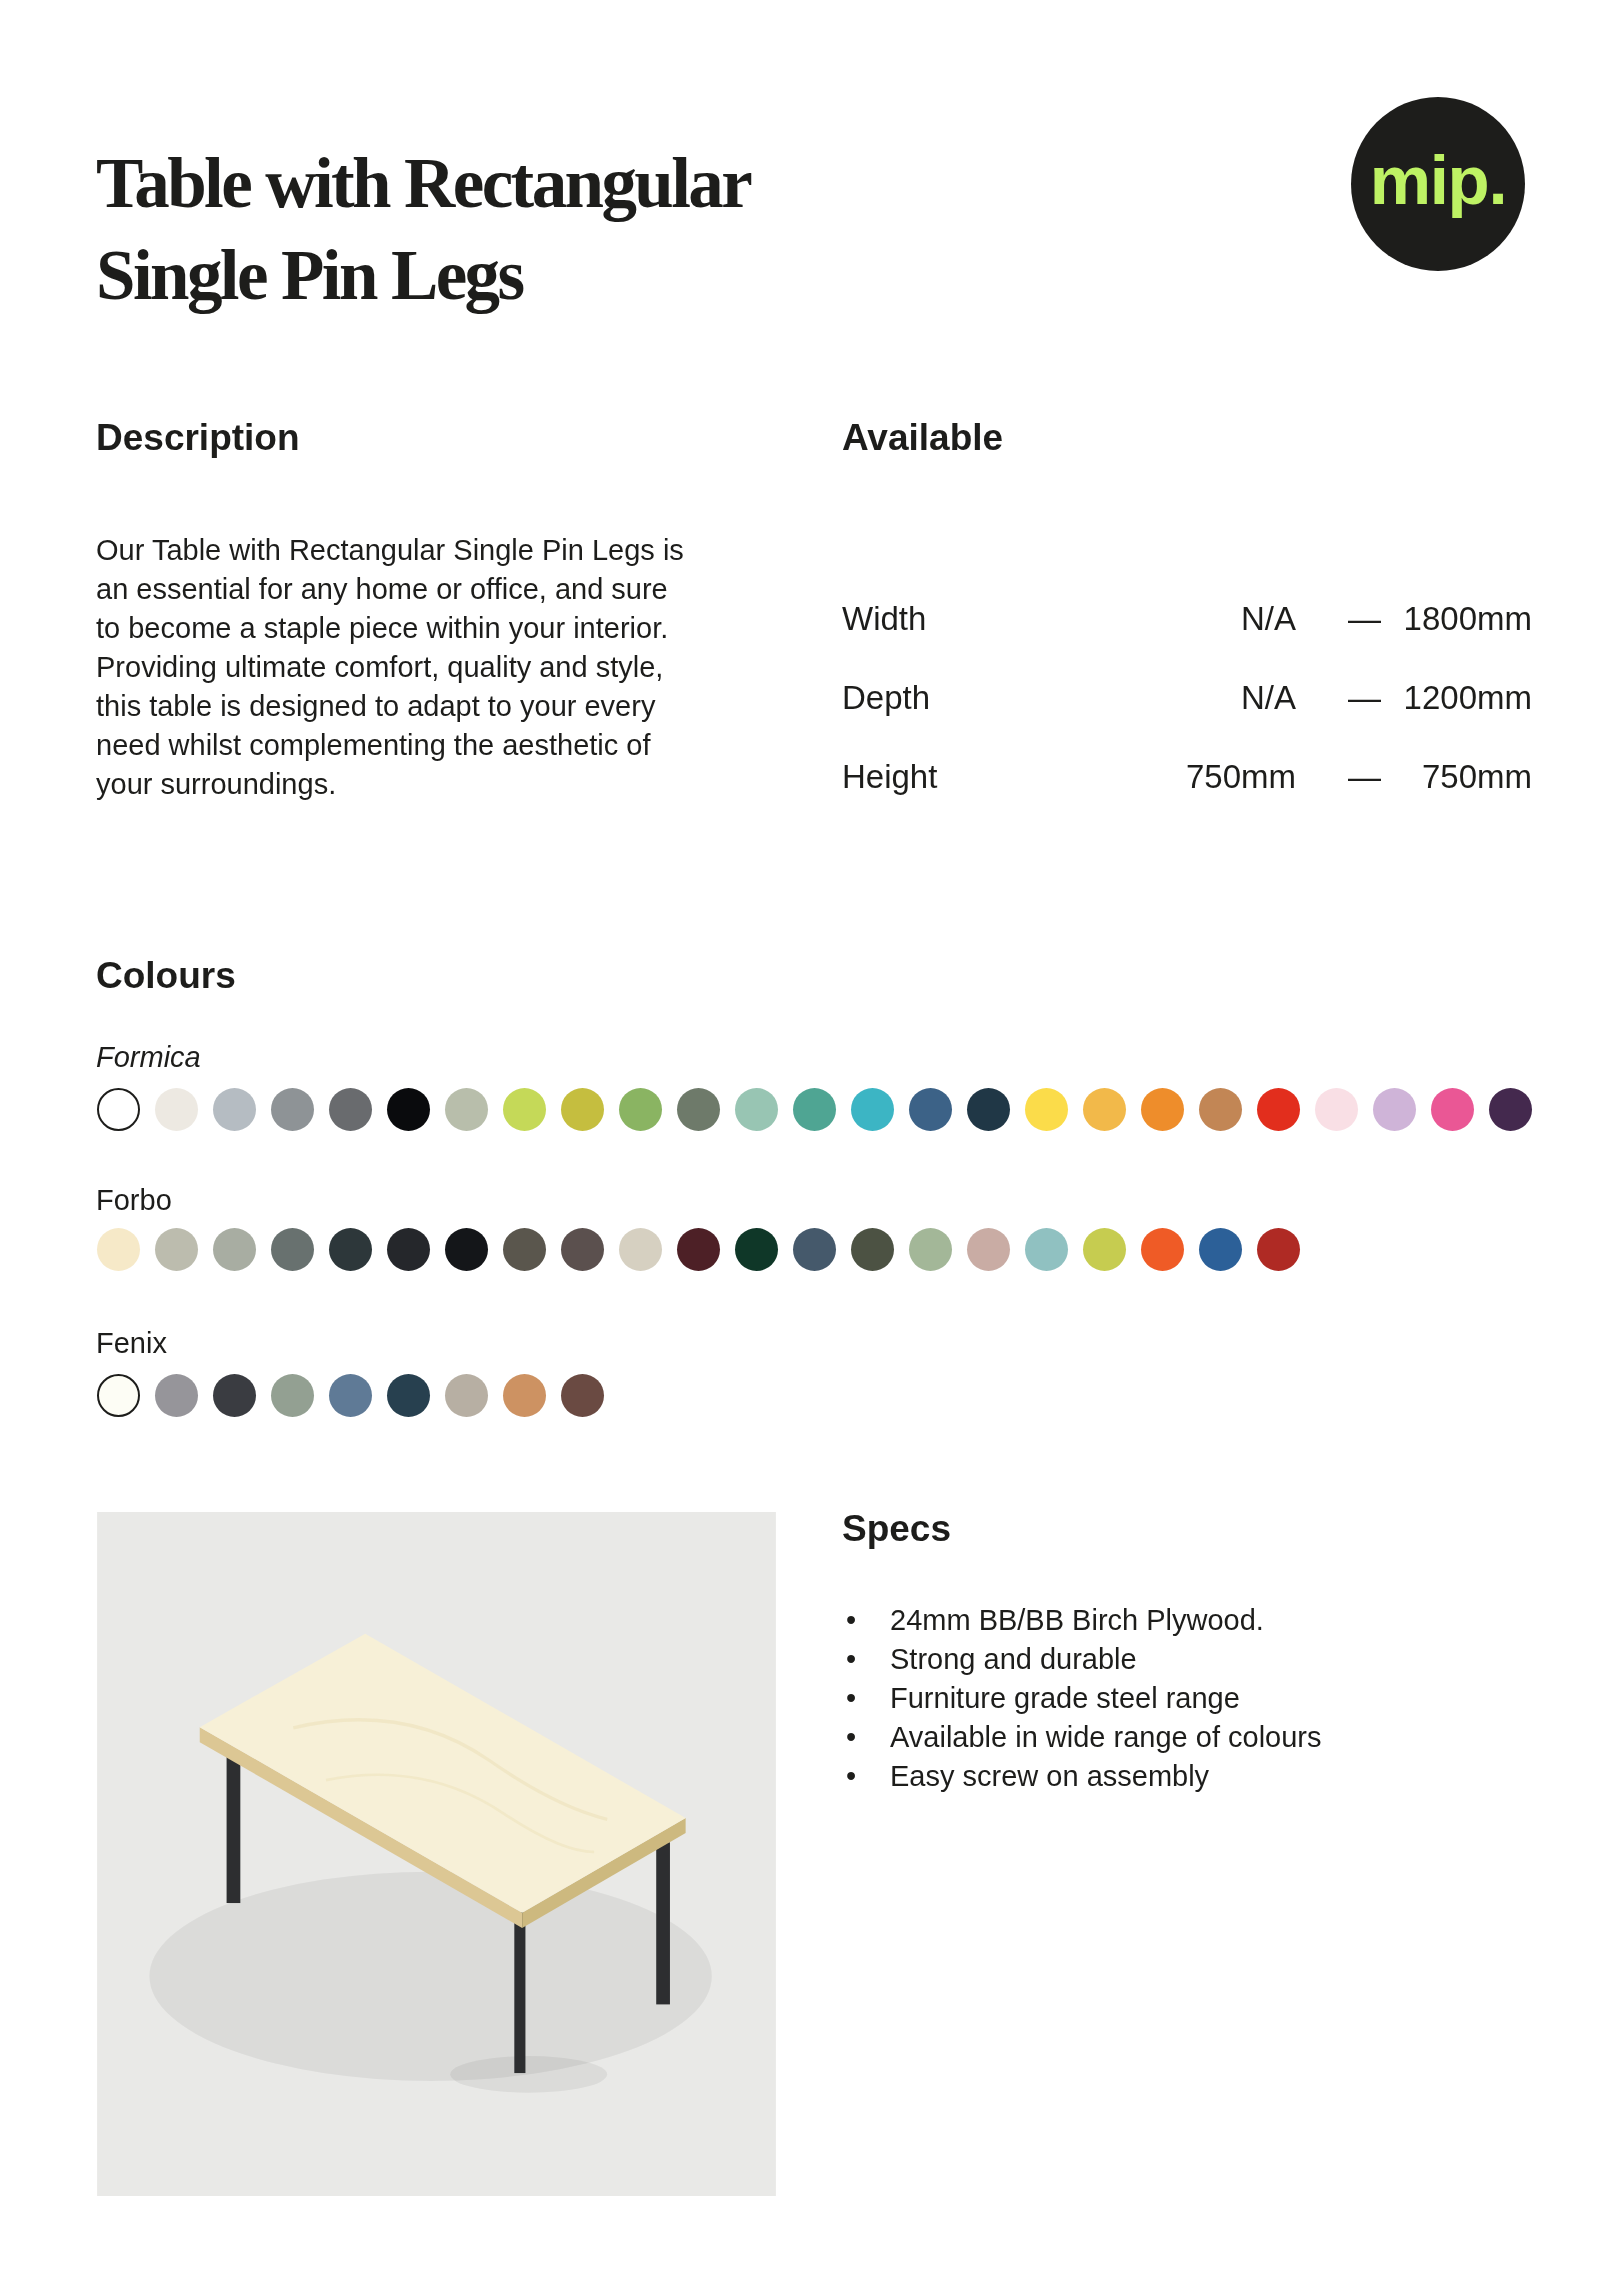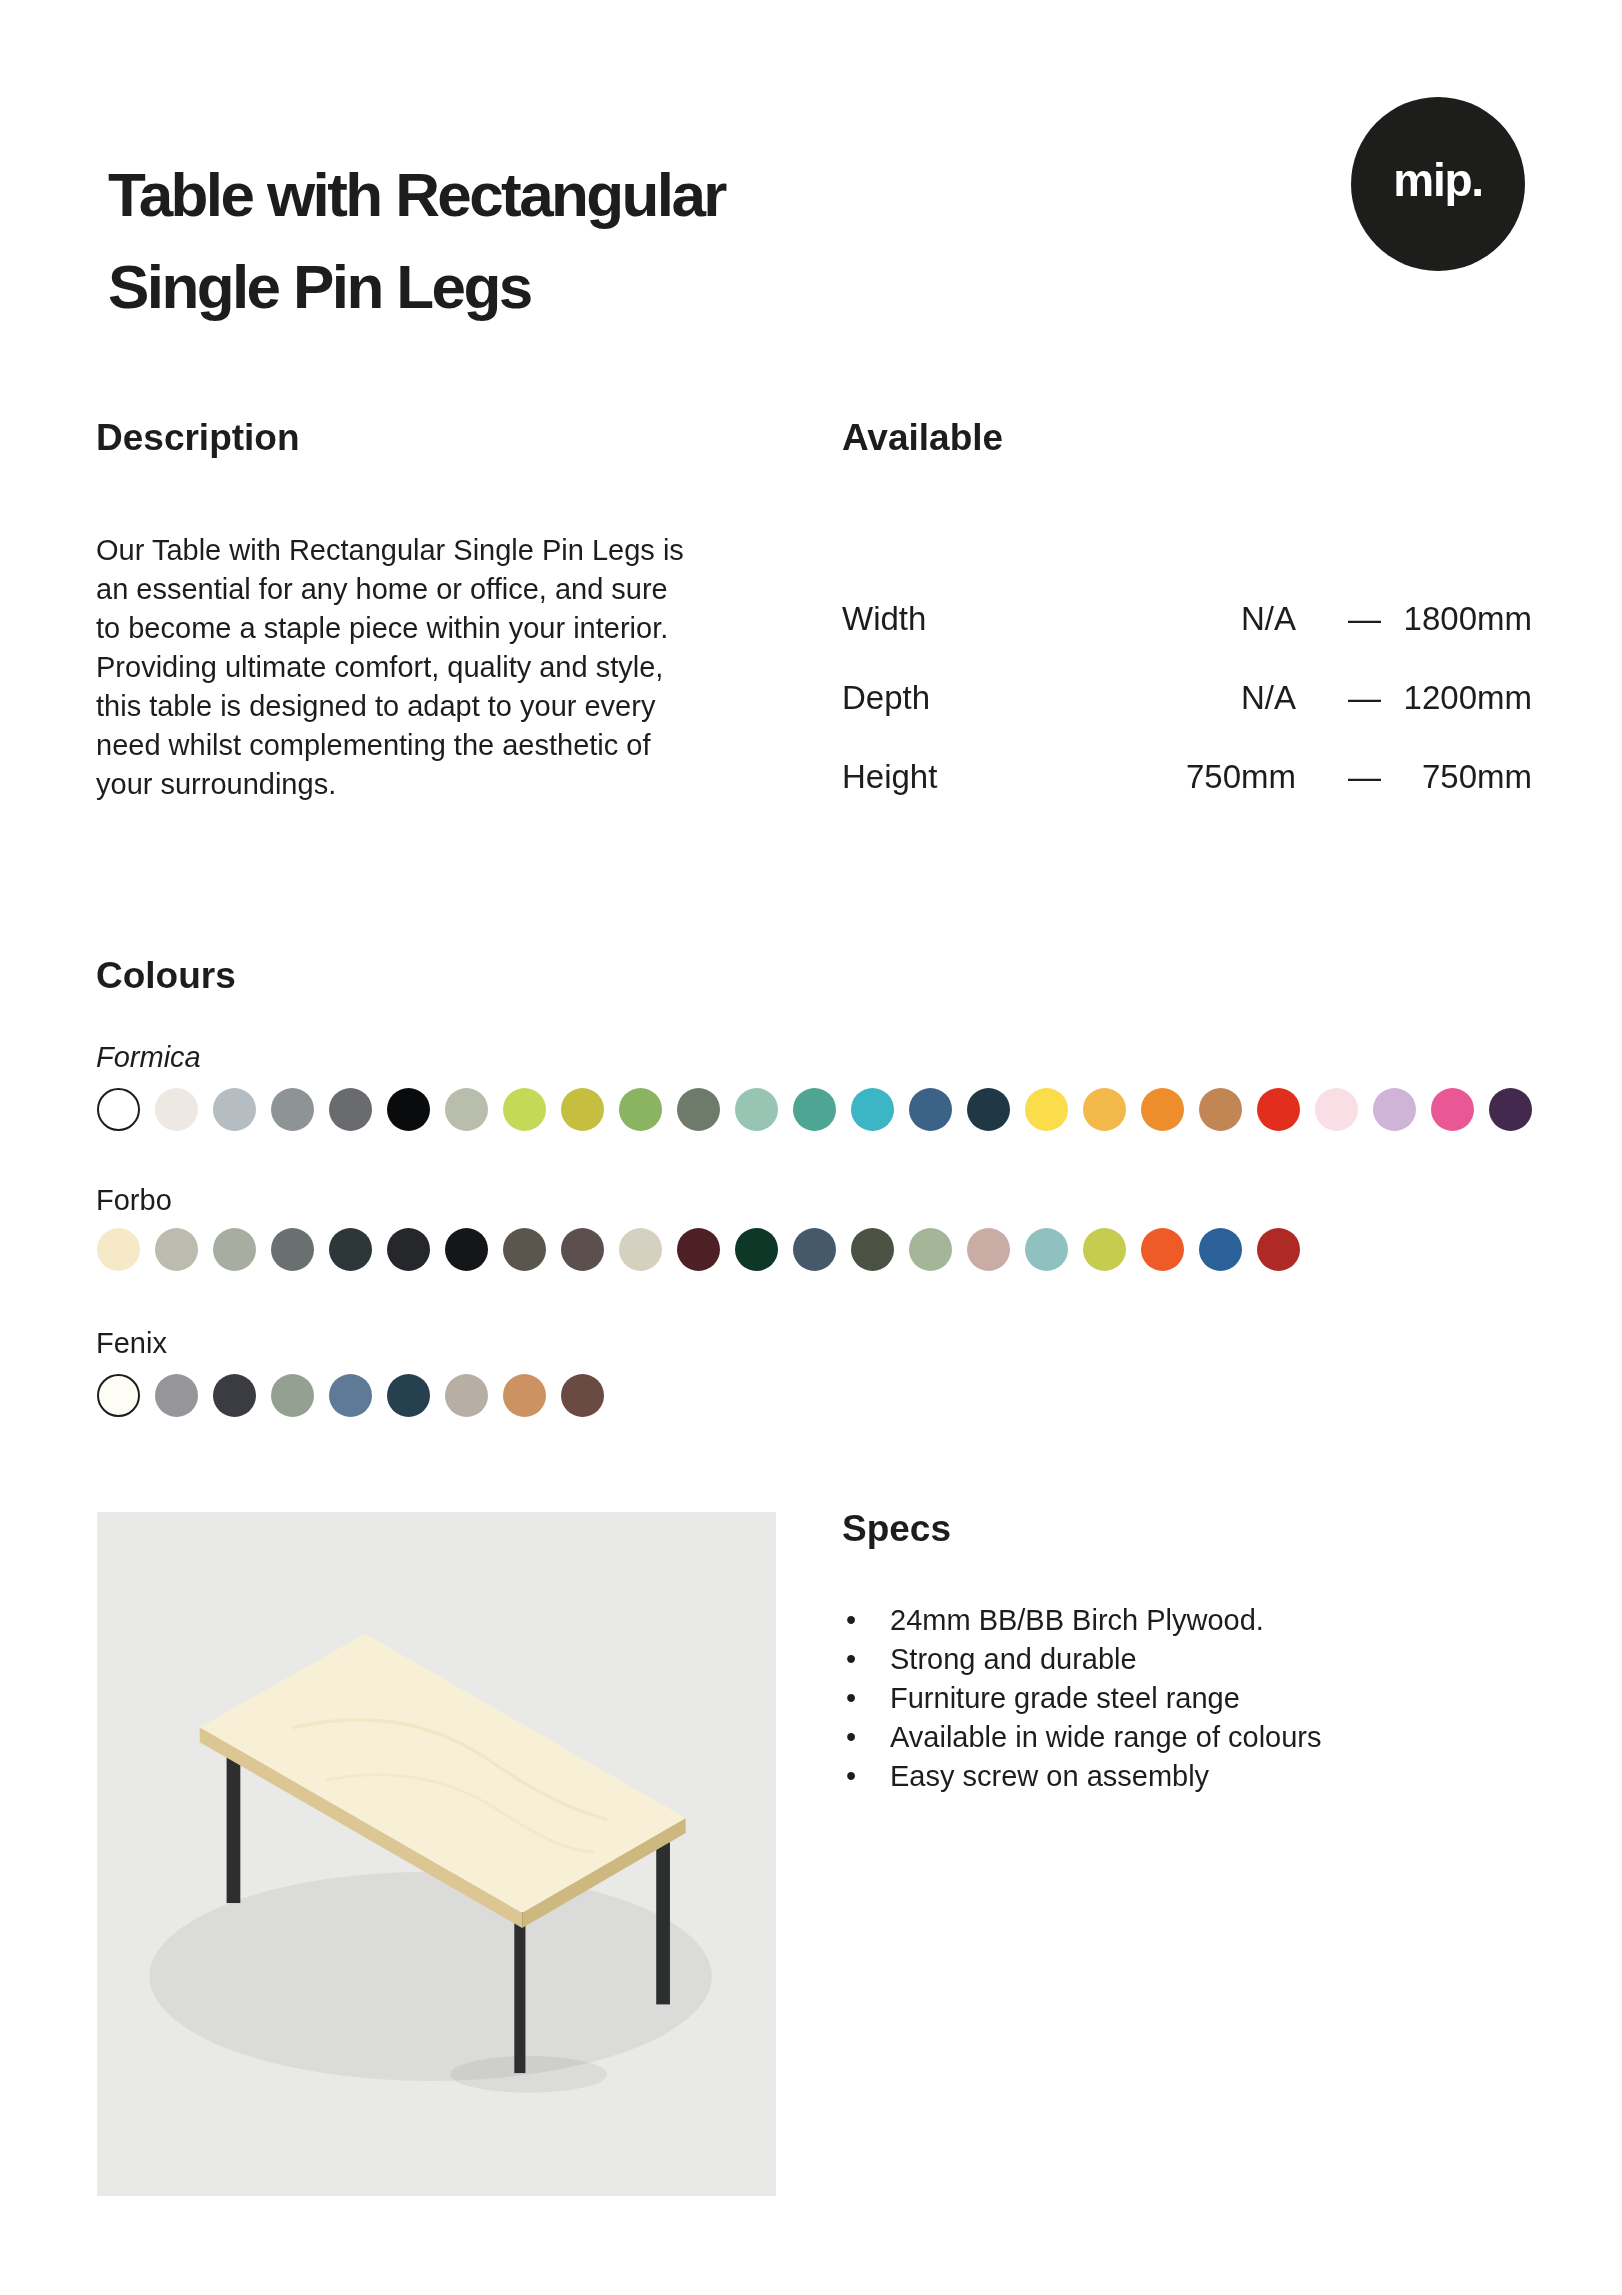--- a/index.html
+++ b/index.html
@@ -6,30 +6,30 @@
   .page{
     position:relative;
     width:1623px;height:2295px;
     background:#ffffff;
     font-family:"Liberation Sans", sans-serif;
     color:#1d1d1b;
     overflow:hidden;
   }
   .title{
     position:absolute;left:96px;top:137px;
-    font-size:62px;font-weight:bold;line-height:92px;
-    letter-spacing:-2.6px;white-space:pre-line;margin:12px;
+    font-size:71px;font-weight:bold;line-height:92px;
+    letter-spacing:-2.6px;white-space:pre-line;margin:0;font-family:Liberation Serif, serif;
   }
   .logo{
     position:absolute;left:1351px;top:97px;width:174px;height:174px;
     background:#1d1d1b;border-radius:50%;
     display:flex;align-items:center;justify-content:center;
   }
   .logo span{
-    color:#ffffff;font-size:46px;font-weight:bold;letter-spacing:-1.3px;
+    color:#bef264;font-size:69px;font-weight:bold;letter-spacing:-1.3px;
     transform:translateY(-3.9px);
   }
   .section-heading{
     position:absolute;margin:0;
     font-size:37px;font-weight:bold;line-height:44px;
   }
   .desc-body{
     position:absolute;left:96px;top:502px;width:694px;
     font-size:29px;line-height:39px;white-space:pre-line;
   }

